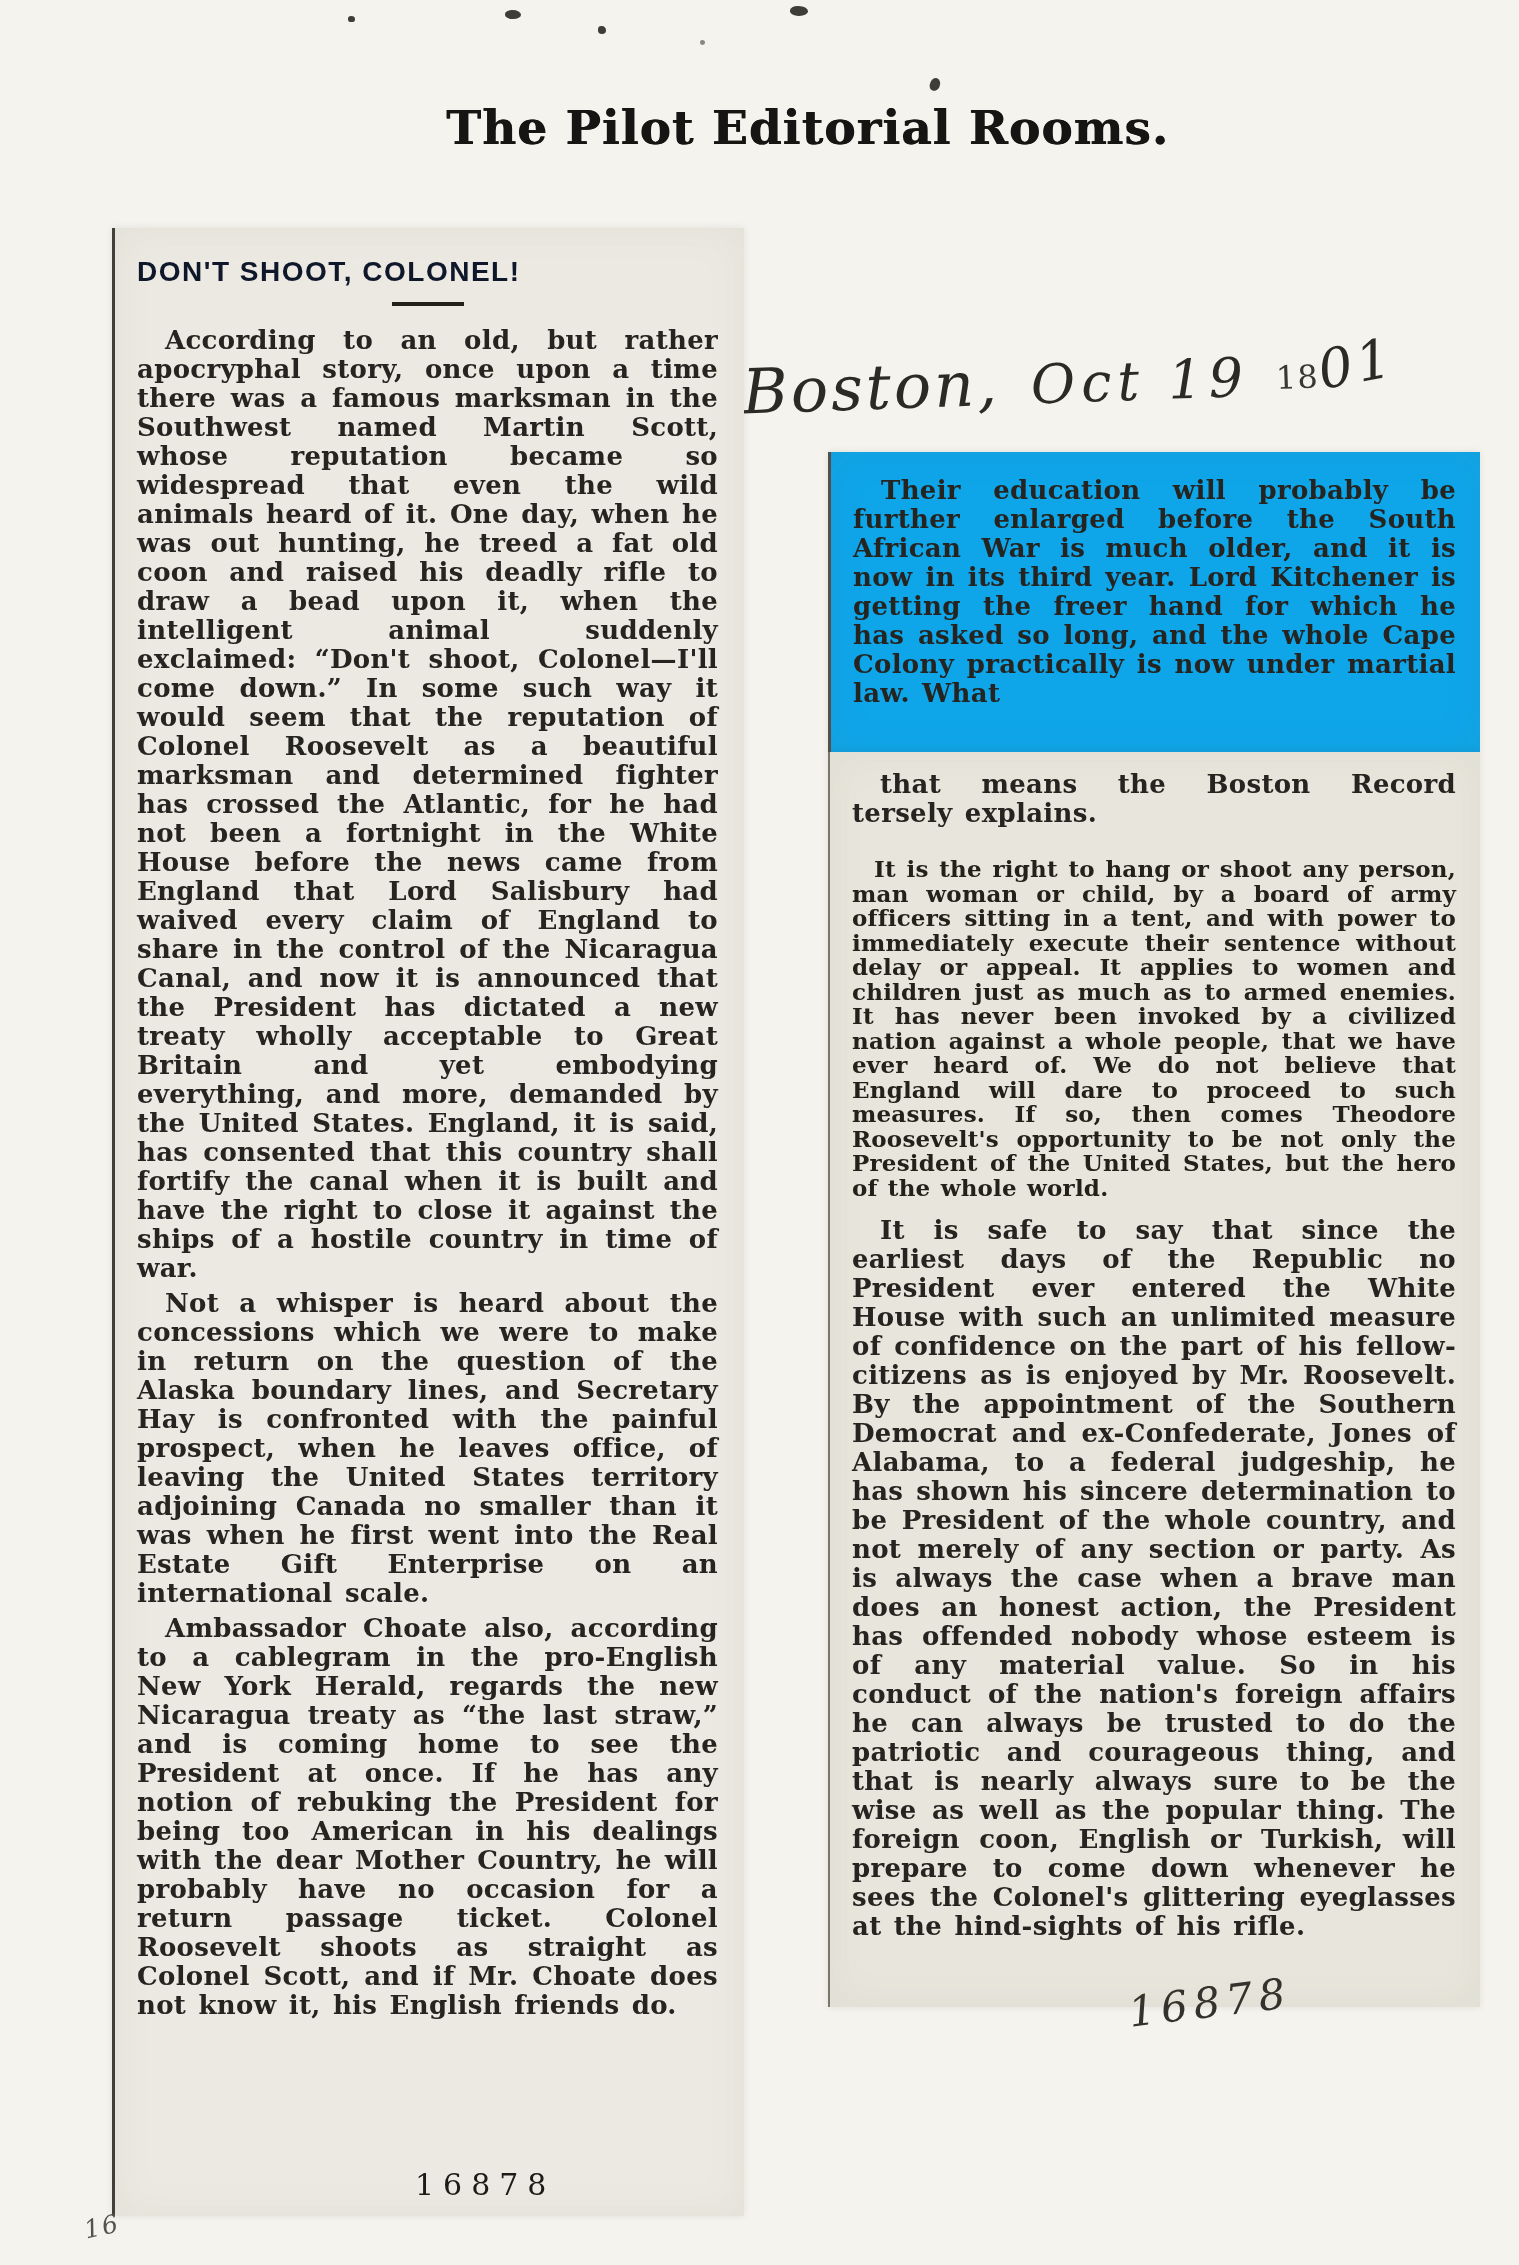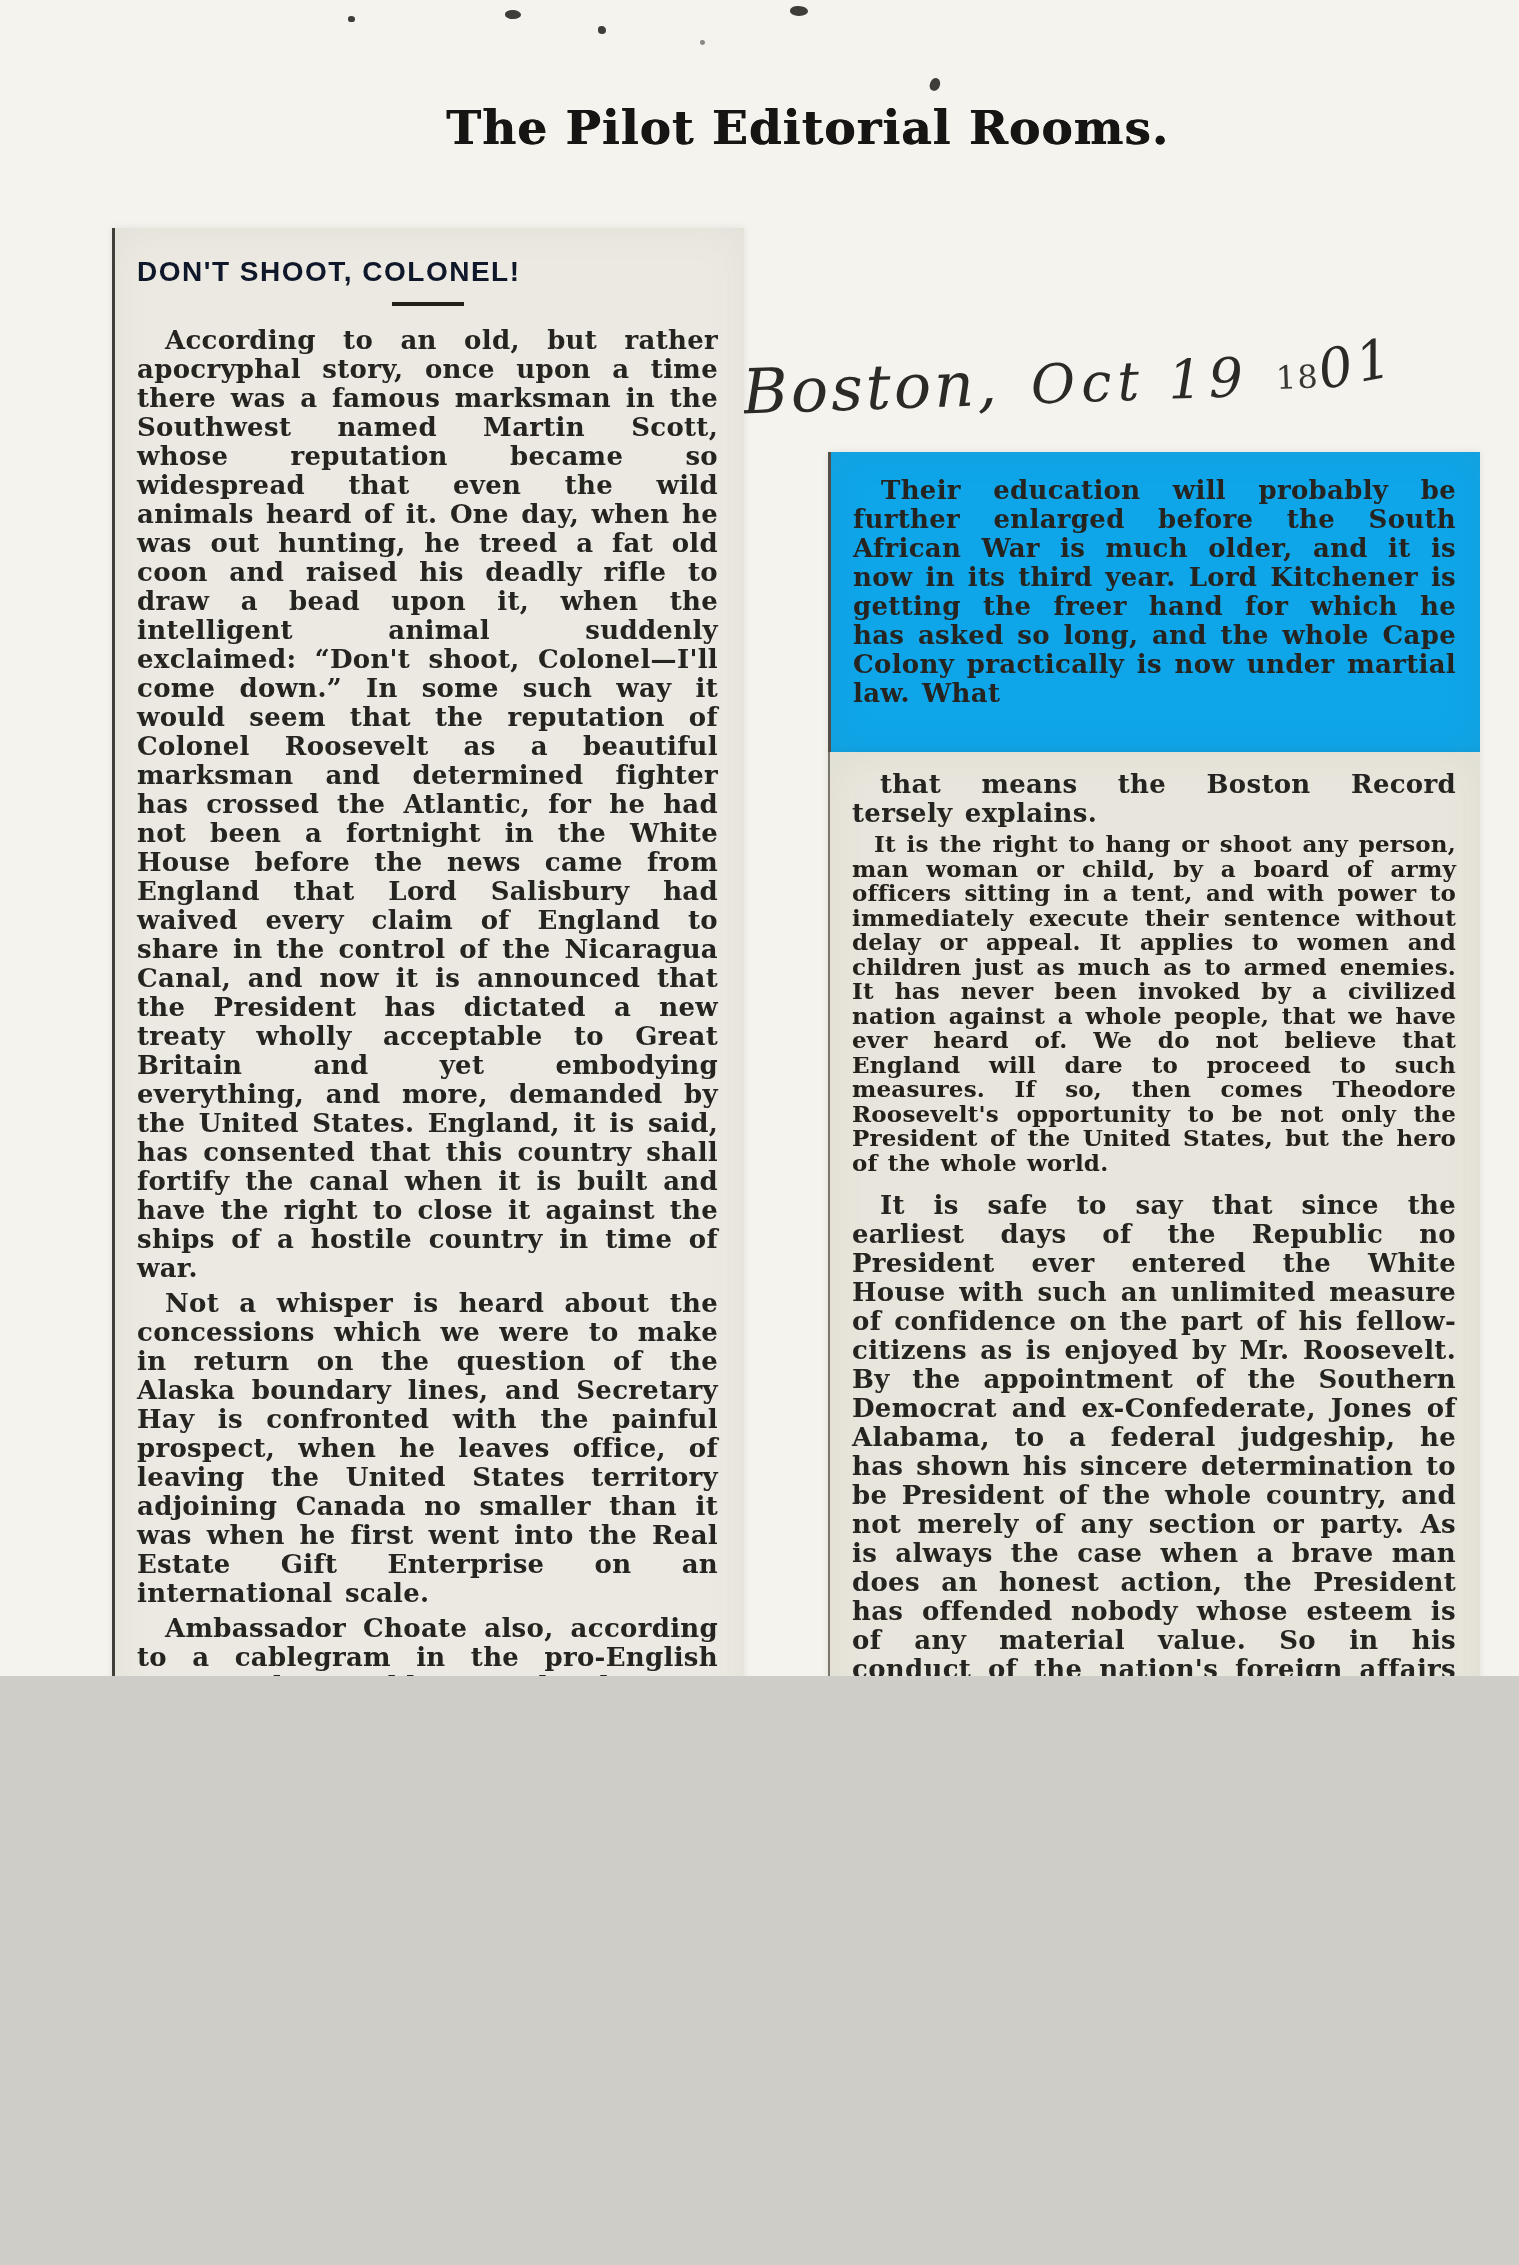--- a/index.html
+++ b/index.html
@@ -1,18 +1,18 @@
 <!DOCTYPE html>
 <html><head>
 <meta charset="utf-8">
 <style>
   html,body{margin:0;padding:0;background:#cfcdc7;}
   .page{
     position:relative;
-    width:1519px;height:1676px;
+    width:1519px;height:2265px;
     margin:0 auto;
     background:#f4f3ee;
     overflow:hidden;
     font-family:"DejaVu Serif", serif;
     color:#24221e;
   }
   
   .speck{position:absolute;background:#1d1c1a;border-radius:45% 55% 50% 50%;opacity:.85;}
   .speck.s1{left:505px;top:10px;width:16px;height:9px;}
   .speck.s2{left:598px;top:26px;width:8px;height:8px;}
@@ -103,21 +103,21 @@
     background:#0ea5e9;
     border-left:3px solid #544f48;
     padding:24px 24px 38px 22px;
   }
   .clip-right-main{
     left:828px;top:752px;width:652px;
     background:#e8e6dc;
     border-left:2px solid #7a766c;
     padding:18px 24px 60px 22px;
   }
-  .para.lead{margin-bottom:4px;}
+  .para.lead{margin-bottom:29px;}
   .para.quote{
     font-size:23px;
     line-height:24.5px;
     letter-spacing:.2px;
     word-spacing:2px;
     text-indent:22px;
     margin-bottom:16px;
     color:#232119;
   }
   .hw-number{

